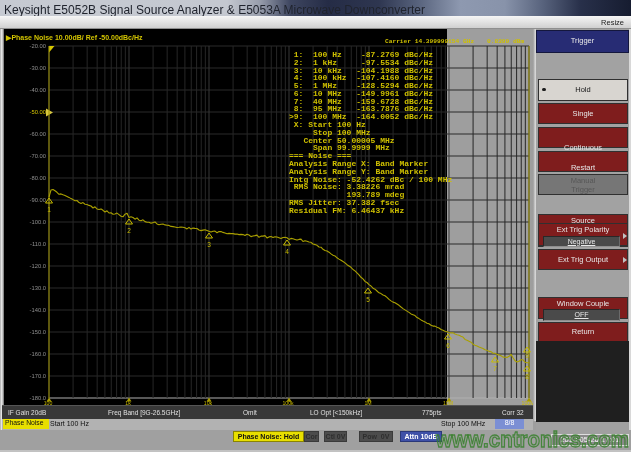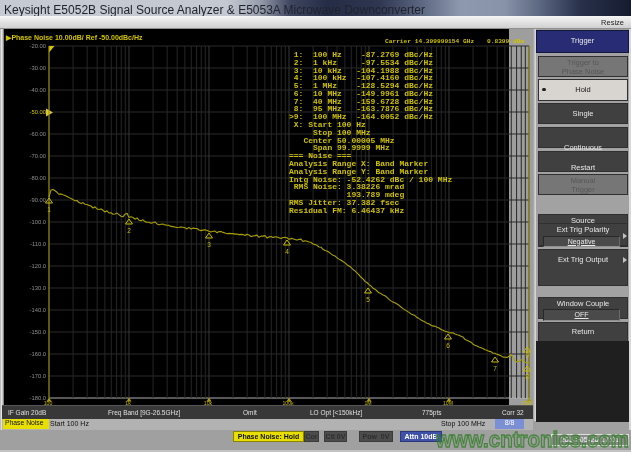--- a/index.html
+++ b/index.html
@@ -6,31 +6,31 @@
 body{width:631px;height:452px;overflow:hidden;background:#9e9e9e;font-family:"Liberation Sans",sans-serif;}
 #win{position:absolute;left:0;top:0;width:631px;height:452px;}
 .abs{position:absolute;}
 #titlebar{left:0;top:0;width:631px;height:16px;
  background:linear-gradient(90deg,#c6cad2 0%,#c4c8d0 36%,#9aa0ae 41%,#3e4660 46%,#252c46 52%,#2e3650 60%,#56617b 66%,#8e99b0 73%,#8893aa 80%,#58637d 86%,#28304a 92%,#161c30 100%);}
 #titlebar span{position:absolute;left:4px;top:2.5px;font-size:12px;color:#20242e;white-space:nowrap;}
 #menubar{left:0;top:16px;width:631px;height:13px;background:linear-gradient(#f6f6f6,#d0d0d0);border-bottom:1px solid #8f8f8f;box-sizing:border-box;}
 #menubar span{position:absolute;right:7px;top:2px;font-size:7.5px;color:#222;}
 #lborder{left:0;top:29px;width:4px;height:423px;background:linear-gradient(90deg,#a8a8a8,#f0f0f0 45%,#6a6a6a 100%);}
 #rborder{left:629px;top:29px;width:2px;height:423px;background:#d8d8d8;}
-#screen{left:4px;top:29px;width:505px;height:401px;background:#000;}
+#screen{left:4px;top:29px;width:443px;height:401px;background:#000;}
 #scaletxt{left:2px;top:5px;font-size:7px;font-weight:bold;color:#d2c400;white-space:nowrap;}
 #carrier1,#carrier2{top:8.5px;font-family:"Liberation Mono",monospace;font-size:6.2px;font-weight:bold;color:#cfc000;white-space:nowrap;}
 #carrier1{left:381px;}
 #carrier2{left:483px;}
 #mtable{left:285px;top:22px;margin:0;font-family:"Liberation Mono",monospace;font-size:8px;font-weight:bold;line-height:7.78px;color:#cfc000;}
 #strip{left:533px;top:29px;width:5px;height:392px;background:linear-gradient(90deg,#9a9a9a,#d6d6d6 45%,#c2c2c2);}
 #panel{left:536px;top:29px;width:93px;height:312px;background:#a2a2a2;}
 #paneldark{left:536px;top:341px;width:93px;height:81px;background:#1f1f1f;}
 #panelbot{left:536px;top:422px;width:93px;height:30px;background:#a0a0a0;}
-.btn{position:absolute;left:2px;width:90px;background:#404040;border:1px solid #303030;color:#e6e6e6;font-size:7.5px;text-align:center;box-sizing:border-box;}
+.btn{position:absolute;left:2px;width:90px;background:#7f1d1d;border:1px solid #303030;color:#e6e6e6;font-size:7.5px;text-align:center;box-sizing:border-box;}
 .btn .l1{display:block;margin-top:1px;}
 .dis{color:#575757;background:#767676;}
 .sel{background:#d8d5d0;color:#161616;}
 .hdr{background:#272c74;color:#eaeaea;border:1px solid #14173d;left:0;width:93px;}
 .vbox{position:absolute;left:4px;right:7px;height:9.5px;background:#4a4a4a;border-top:1px solid #282828;border-left:1px solid #282828;border-bottom:1px solid #8e8e8e;border-right:1px solid #6a6a6a;font-size:7px;color:#e8e8e8;text-decoration:underline;text-align:center;line-height:9.5px;}
 .arr{position:absolute;right:0px;width:0;height:0;border-left:4px solid #c0c0c0;border-top:3.5px solid transparent;border-bottom:3.5px solid transparent;}
 #rowA{left:-2px;top:375.5px;width:531px;height:14px;background:#383838;border-top:1px solid #555;}
 #rowA span{position:absolute;top:3px;font-size:6.5px;color:#e0e0e0;white-space:nowrap;}
 #rowB{left:-2px;top:389.5px;width:531px;height:11.5px;background:#b2b2b2;}
 #rowB span{position:absolute;font-size:7px;color:#101010;white-space:nowrap;}
@@ -217,21 +217,20 @@
       <span style="left:48px;top:1.5px;">Start 100 Hz</span>
       <span style="left:439px;top:1.5px;">Stop 100 MHz</span>
       <span style="left:493px;top:0.5px;width:29px;height:10px;background:#7b8fd4;color:#fff;text-align:center;">8/8</span>
     </div>
   </div>
   <div class="abs" id="strip"></div>
   <div class="abs" id="panel">
     <div class="btn hdr" style="top:0.5px;height:23px;">
         <span class="l1" style="margin-top:5px;">Trigger</span>
       </div>
-    <div class="btn dis" style="top:27px;height:21px;"><span class="l1">Trigger to</span><span>Phase Noise</span></div>
     <div class="btn sel" style="top:50px;height:22px;">
         <span class="l1" style="margin-top:5px;">Hold</span>
         <span style="position:absolute;left:3px;top:7.5px;width:3.5px;height:3.5px;background:#1c1c1c;border-radius:50%;"></span>
       </div>
     <div class="btn" style="top:74px;height:21px;">
         <span class="l1" style="margin-top:5px;">Single</span>
       </div>
     <div class="btn" style="top:98px;height:21px;">
         <span class="l1" style="margin-top:15px;">Continuous</span>
       </div>
@@ -242,21 +241,21 @@
     <div class="btn" style="top:185px;height:33px;">
         <span class="l1">Source</span>
         <span class="vbox" style="top:12px;">Internal</span>
         <span class="arr" style="top:9px;"></span>
       </div>
     <div class="btn" style="top:193.5px;height:23.5px;">
         <span class="l1">Ext Trig Polarity</span>
         <span class="vbox" style="top:12px;">Negative</span>
         <span class="arr" style="top:9px;"></span>
       </div>
-    <div class="btn" style="top:220px;height:37px;">
+    <div class="btn" style="top:220px;height:21px;">
         <span class="l1" style="margin-top:5px;">Ext Trig Output</span>
         <span class="arr" style="top:7px;"></span>
       </div>
     <div class="btn" style="top:268px;height:22px;">
         <span class="l1">Window Couple</span>
         <span class="vbox" style="top:11px;">OFF</span>
       </div>
     <div class="btn" style="top:292.5px;height:30px;">
         <span class="l1" style="margin-top:4px;">Return</span>
       </div>

